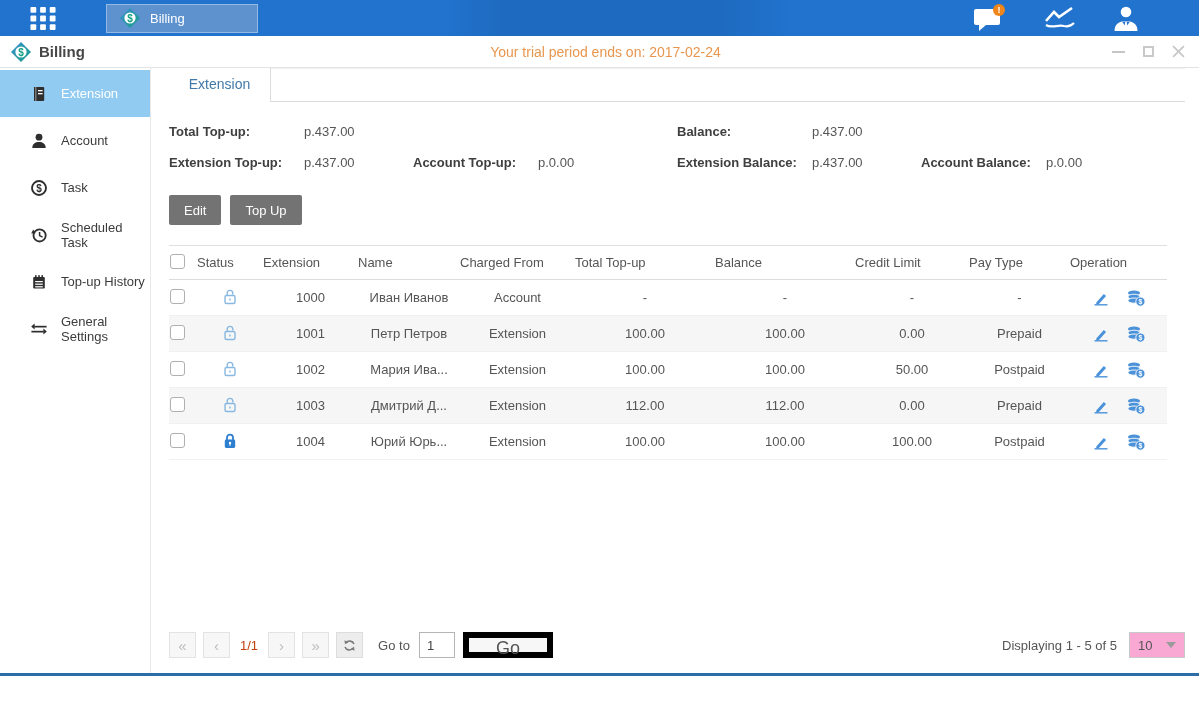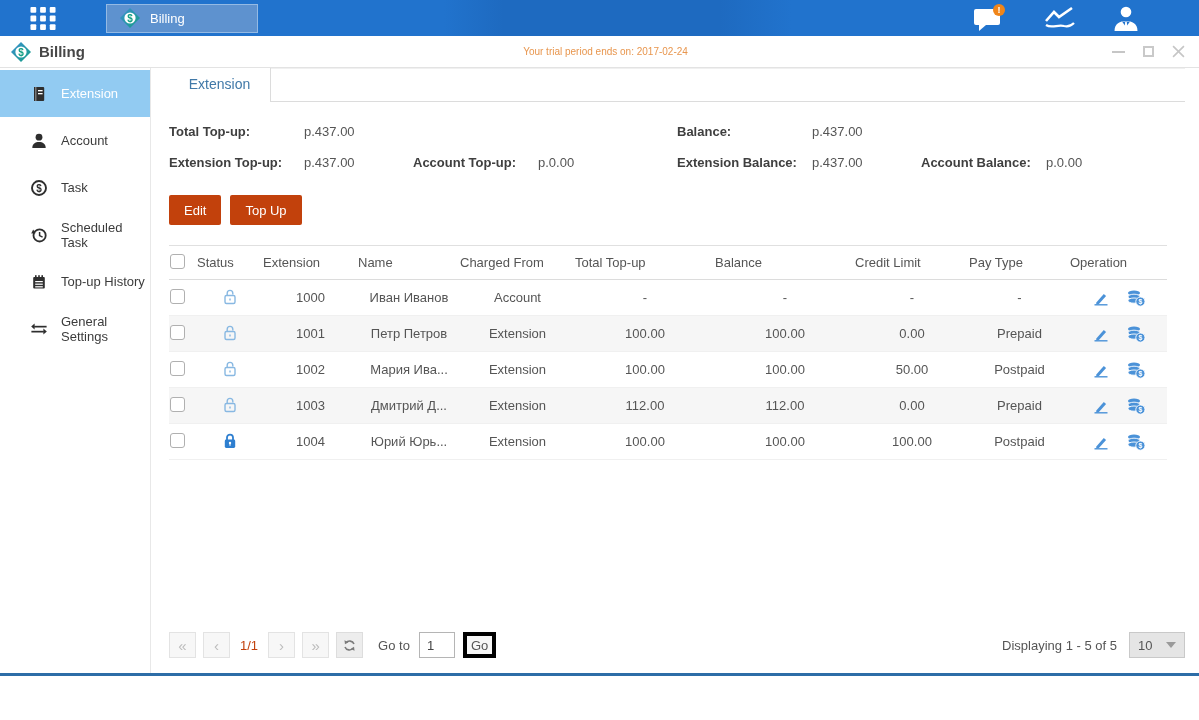--- a/index.html
+++ b/index.html
@@ -24,21 +24,21 @@
   .app-tab-label { color:#fff; font-size:13px; }
   .taskbar-right { margin-left:auto; display:flex; align-items:center; gap:34px; padding-right:30px; }
   .tb-icon { cursor:pointer; display:flex; }
 
   
   .titlebar {
     height:32px; display:flex; align-items:center; padding:0 14px 0 10px;
     border-bottom:1px solid #e3e3e3; position:relative; background:#fff;
   }
   .win-title { font-weight:bold; color:#474747; font-size:15px; margin-left:7px; }
-  .trial-msg { position:absolute; left:12px; right:0; text-align:center; color:#e8964e; font-size:10px; pointer-events:none; }
+  .trial-msg { position:absolute; left:12px; right:0; text-align:center; color:#e8964e; font-size:14px; pointer-events:none; }
   .win-controls { margin-left:auto; display:flex; align-items:center; gap:16px; z-index:2; }
   .wc { cursor:pointer; display:flex; align-items:center; justify-content:center; width:14px; height:14px; }
   .wc-min-bar { width:13px; height:2px; background:#c6c6c6; }
   .wc-max-box { width:11px; height:11px; border:2px solid #c9c9c9; }
 
   
   .app-body { display:flex; height:608px; border-bottom:3px solid #2d6da7; }
 
   
   .sidebar { width:168px; border-right:1px solid #e8e8e8; padding-top:2px; background:#fff; }
@@ -57,21 +57,21 @@
   .tabstrip-filler { flex:1; border-top:1px solid #f0f0f0; }
 
   .summary { display:flex; margin-top:14px; color:#444; }
   .sum-col { width:508px; }
   .sum-row { display:flex; height:31px; align-items:center; }
   .sum-label { font-weight:bold; width:135px; color:#3f3f3f; }
   .sum-label.second { width:125px; }
   .sum-val { width:109px; color:#555; }
 
   .btn-row { margin:17px 0 20px; display:flex; gap:9px; }
-  .btn { background:#c2410c; color:#fff; border:none; font-size:13px; height:30px; padding:0 15px; border-radius:2px; cursor:pointer; font-family:"Liberation Sans",sans-serif; }
+  .btn { background:#737373; color:#fff; border:none; font-size:13px; height:30px; padding:0 15px; border-radius:2px; cursor:pointer; font-family:"Liberation Sans",sans-serif; }
 
   
   table { width:998px; border-collapse:collapse; table-layout:fixed; font-size:13px; color:#555; }
   thead tr { height:34px; border-top:1px solid #e0e0e0; border-bottom:1px solid #dcdcdc; }
   th { font-weight:normal; text-align:left; color:#555; }
   tbody tr { height:35px; border-bottom:1px solid #f0f0f0; }
   tbody tr:nth-child(even) { background:#f6f6f6; }
   td { text-align:center; }
   .col-cb { width:28px; } .col-status { width:66px; } .col-ext { width:95px; }
   .col-name { width:102px; } .col-charged { width:115px; } .col-topup { width:140px; }
@@ -86,25 +86,25 @@
   .footer { margin-top:auto; height:52px; display:flex; align-items:center; padding-bottom:4px; }
   .pg-btn {
     width:27px; height:26px; background:#f7f7f7; border:1px solid #e3e3e3;
     color:#bcbcbc; font-size:15px; display:flex; align-items:center; justify-content:center;
     margin-right:7px; cursor:pointer; user-select:none;
   }
   .pg-refresh { background:#ededed; border-color:#ddd; }
   .pg-indicator { margin:0 10px 0 3px; color:#c2410c; }
   .goto-label { margin:0 9px 0 8px; color:#555; }
   .goto-input { width:36px; height:26px; border:1px solid #b5b5b5; padding-left:7px; font-size:13px; color:#444; font-family:"Liberation Sans",sans-serif; }
-  .go-btn { margin-left:8px; height:26px; padding:0 4px; background:#f7f7f7; border:4px solid #000000; font-size:13px; color:#555; cursor:pointer; font-family:"Liberation Sans",sans-serif; }
+  .go-btn { margin-left:8px; height:26px; padding:0 27px; background:#f7f7f7; border:6px solid #000000; font-size:18px; color:#555; cursor:pointer; font-family:"Liberation Sans",sans-serif; }
   .footer-right { margin-left:auto; display:flex; align-items:center; gap:12px; }
   .displaying { color:#555; }
   .page-size-select {
-    width:56px; height:26px; border:1px solid #c9c9c9; background:#e5e5e5;
+    width:56px; height:26px; border:1px solid #c9c9c9; background:#f9a8d4;
     display:flex; align-items:center; justify-content:space-between; padding:0 8px; cursor:pointer; color:#555;
   }
   .caret-down { width:0; height:0; border-left:5px solid transparent; border-right:5px solid transparent; border-top:6px solid #9a9a9a; }
 </style>
 </head>
 <body>
 
 <div class="taskbar">
   <div class="grid-btn">
     <svg width="32" height="27" viewBox="0 0 30 28">

